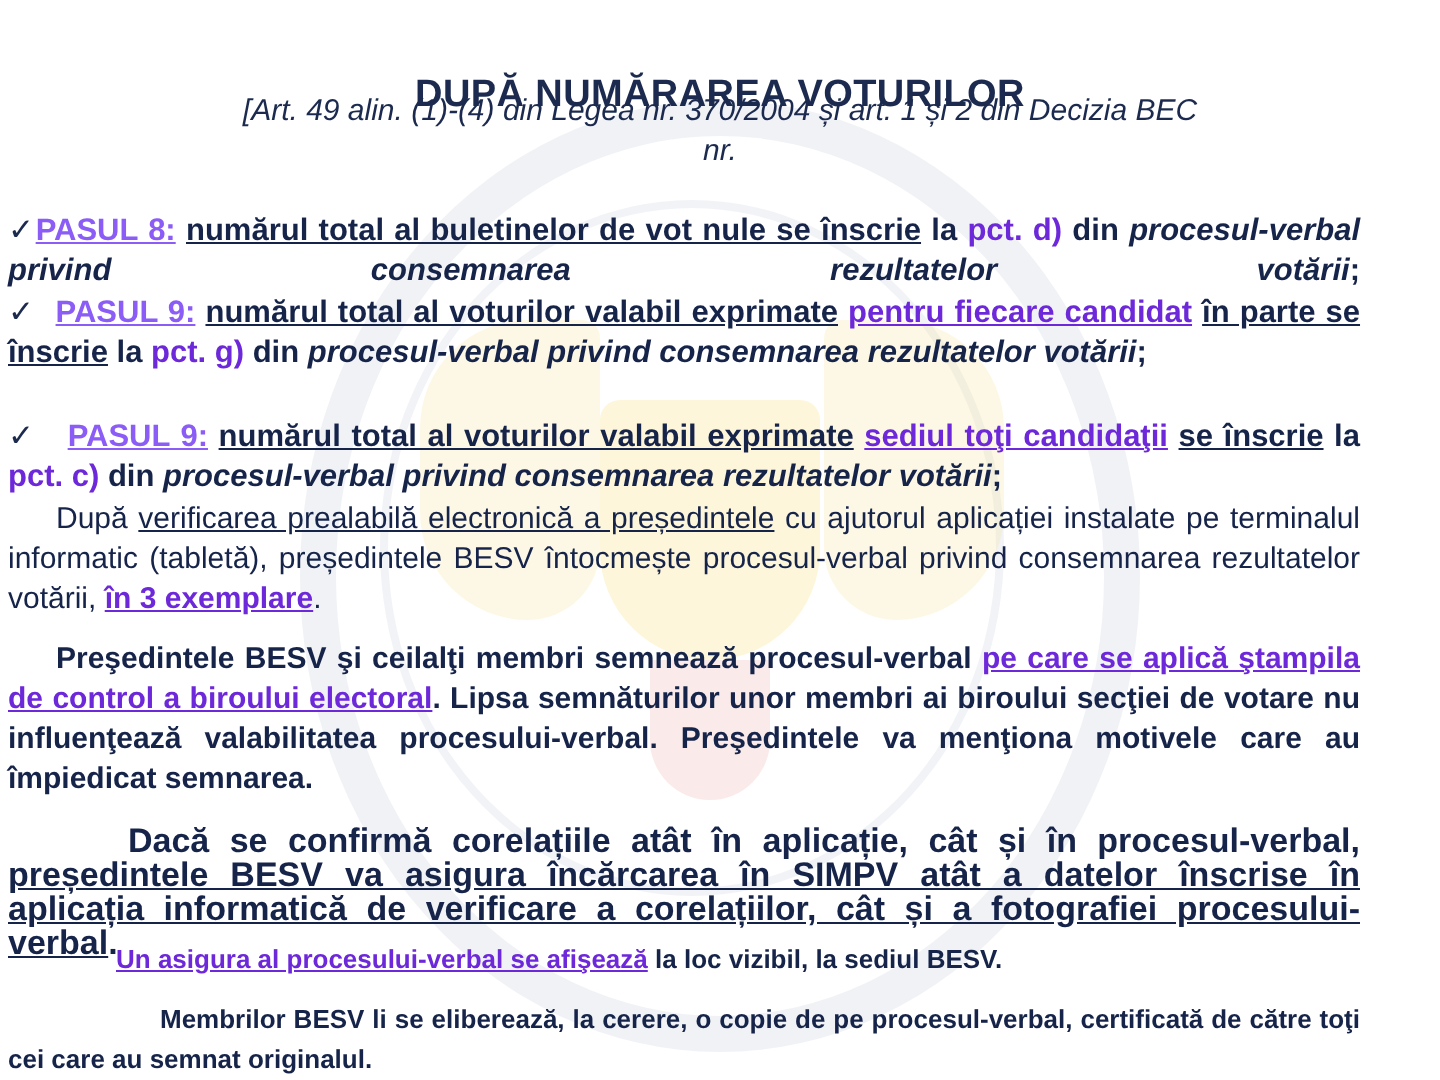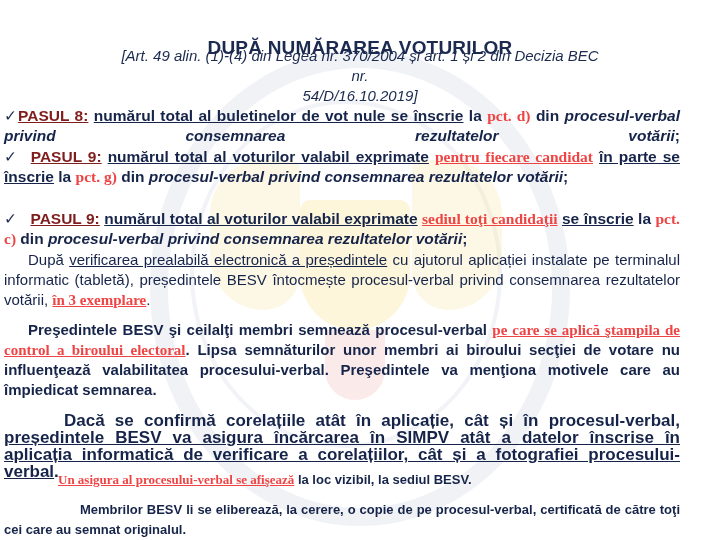--- a/index.html
+++ b/index.html
@@ -13,22 +13,22 @@
   .wm-shield-red { position:absolute; left:175px; top:320px; width:60px; height:70px; background:rgba(240,170,170,0.25); border-radius:0 0 30px 30px; }
   .wm-wing-l { position:absolute; left:60px; top:150px; width:90px; height:150px; background:rgba(250,232,170,0.30); border-radius:60px 10px 40px 60px; }
   .wm-wing-r { position:absolute; left:262px; top:150px; width:90px; height:150px; background:rgba(250,232,170,0.30); border-radius:10px 60px 60px 40px; }
 
   .content { position:absolute; left:0; top:0; width:720px; }
   .title { position:absolute; top:37px; left:0; width:720px; text-align:center; font-weight:bold; font-size:19px; color:#1b2a4e; letter-spacing:0.2px; }
   .ref { position:absolute; top:46px; left:120px; width:480px; text-align:center; font-style:italic; font-size:15px; line-height:20px; color:#1b2a4e; }
   .para { position:absolute; left:4px; width:676px; font-size:15.5px; line-height:20px; color:#16244a; }
   .step { font-weight:bold; }
   .u { text-decoration:underline; }
-  .red { color:#ef4444;font-family:Liberation Serif, serif; }
-  .cyan { color:#7f1d1d; }
+  .red { color:#6d28d9; }
+  .cyan { color:#8b5cf6; }
   .it { font-style:italic; }
   .b { font-weight:bold; }
   .check { color:#1b2a4e; font-weight:normal; }
   .just { text-align:justify; }
   .jline { display:block; text-align:justify; text-align-last:justify; }
 </style>
 </head>
 <body>
 
 <div class="watermark">
@@ -37,21 +37,20 @@
   <div class="wm-wing-l"></div>
   <div class="wm-wing-r"></div>
   <div class="wm-shield"></div>
   <div class="wm-shield-red"></div>
 </div>
 
 <div class="content">
   <div class="title">DUPĂ NUMĂRAREA VOTURILOR</div>
   <div class="ref">
     <span>[Art. 49 alin. (1)-(4) din Legea nr. 370/2004 și art. 1 și 2 din Decizia BEC nr.</span><br>
-    <span>54/D/16.10.2019]</span>
   </div>
 
   <div class="para step" style="top:106px;">
     <span class="jline"><span class="check">✓</span><span class="cyan u">PASUL 8:</span> <span class="u">numărul total al buletinelor de vot nule se înscrie</span><span> la </span><span class="red">pct. d)</span><span> din </span><span class="it" style="position:relative;">procesul-verbal privind consemnarea rezultatelor votării</span><span>;</span></span>
   </div>
 
   <div class="para step just" style="top:147px;">
     <span class="check">✓</span>&nbsp;&nbsp;<span class="cyan u">PASUL 9:</span> <span class="u">numărul total al voturilor valabil exprimate</span> <span class="red u">pentru fiecare candidat</span> <span class="u">în parte se înscrie</span><span> la </span><span class="red">pct. g)</span><span> din </span><span class="it">procesul-verbal privind consemnarea rezultatelor votării</span><span>;</span>
   </div>
 

